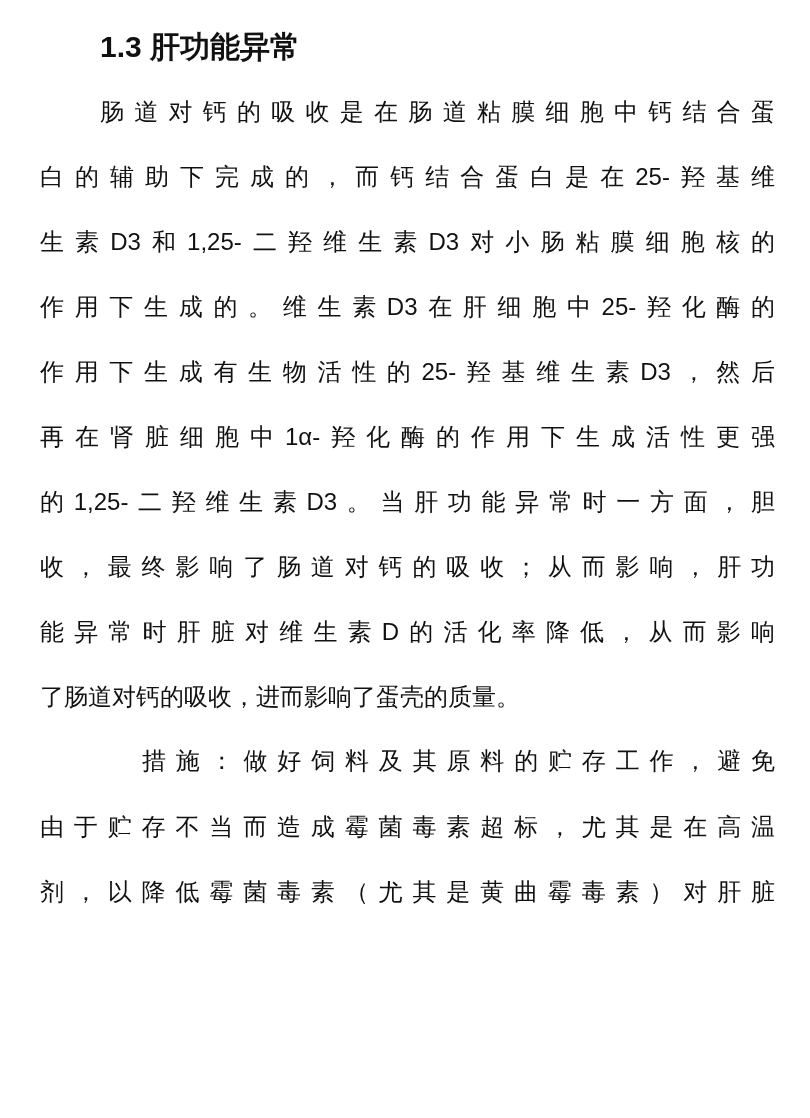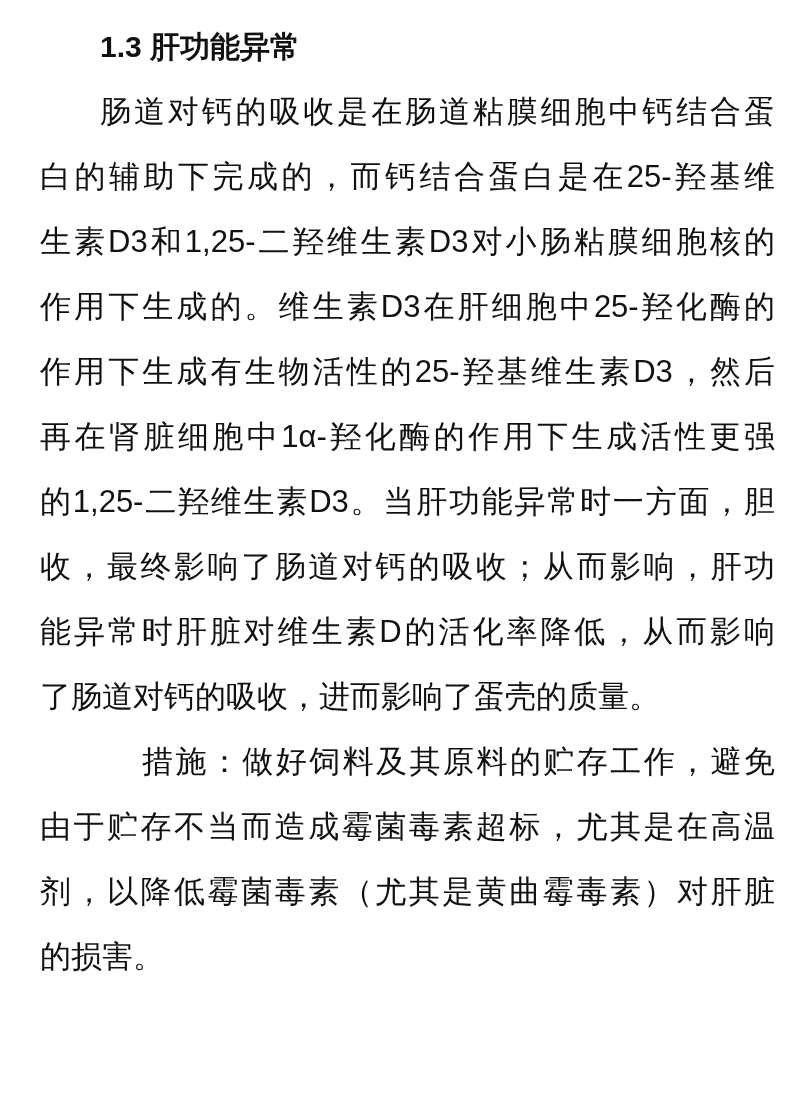--- a/index.html
+++ b/index.html
@@ -17,21 +17,21 @@
     box-sizing: border-box;
     width: 810px;
     height: 930px;
     padding: 14px 35px 0 40px;
     background: #ffffff;
     color: #111111;
   }
   .row {
     height: 65px;
     line-height: 65px;
-    font-size: 31px;
+    font-size: 24px;
     color: #111111;
     white-space: nowrap;
   }
   .row.fill {
     white-space: normal;
     text-align: justify;
     text-align-last: justify;
     -moz-text-align-last: justify;
   }
   .row.heading {
@@ -68,16 +68,15 @@
     <div class="row fill">的1,25-二羟维生素D3。当肝功能异常时一方面，胆</div>
     <div class="row fill">收，最终影响了肠道对钙的吸收；从而影响，肝功</div>
     <div class="row fill">能异常时肝脏对维生素D的活化率降低，从而影响</div>
     <div class="row para-end">了肠道对钙的吸收，进而影响了蛋壳的质量。</div>
   </div>
 
   <div>
     <div class="row fill indent-3">措施：做好饲料及其原料的贮存工作，避免</div>
     <div class="row fill">由于贮存不当而造成霉菌毒素超标，尤其是在高温</div>
     <div class="row fill">剂，以降低霉菌毒素（尤其是黄曲霉毒素）对肝脏</div>
-    <div class="row para-end">的损害。</div>
   </div>
 
 </div>
 
 </body></html>

